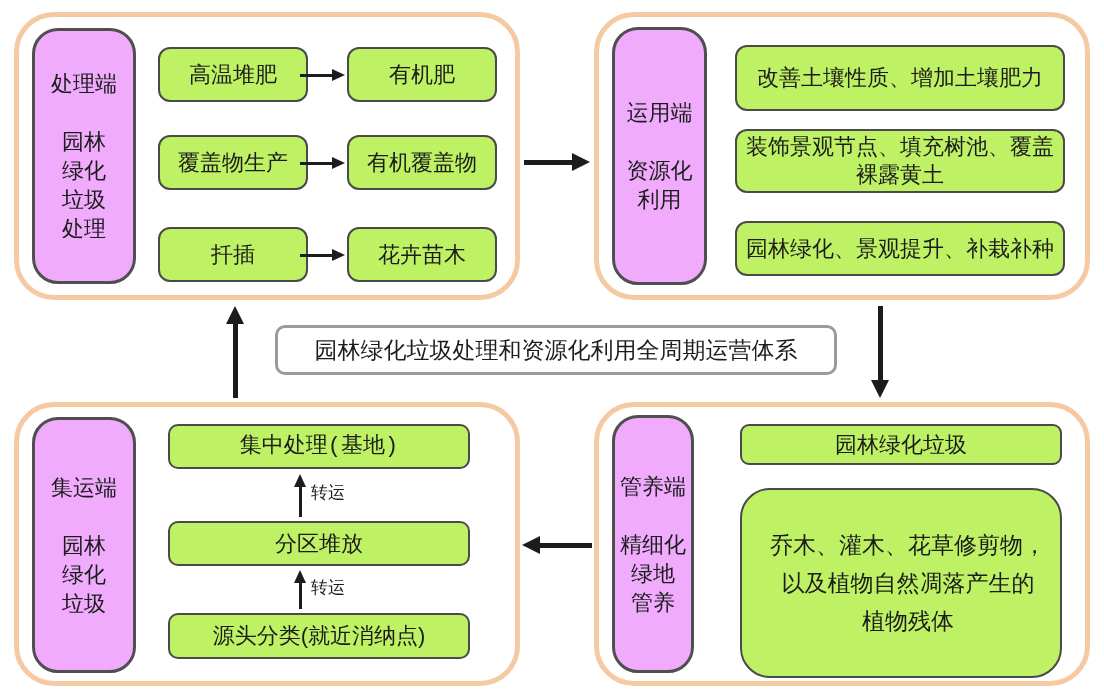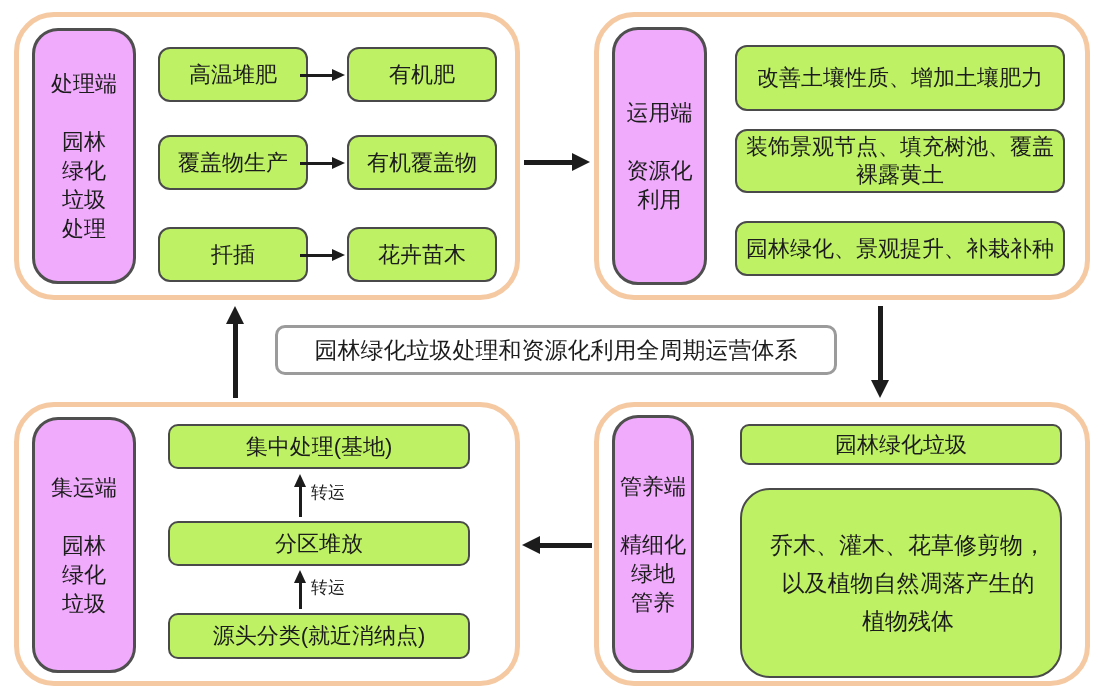--- a/index.html
+++ b/index.html
@@ -97,21 +97,21 @@
   <div class="banner">园林绿化垃圾处理和资源化利用全周期运营体系</div>
 
   <div class="panel" style="left:14px;top:402px;width:506px;height:284px;">
     <div class="side-box" style="left:13px;top:10px;width:104px;height:256px;">
       <div class="side-label">集运端
 
 园林
 绿化
 垃圾</div>
     </div>
-    <div class="wbox" style="left:149px;top:17px;width:302px;height:45px;border-radius:10px;">集中处理(基地)</div>
+    <div class="wbox" style="left:149px;top:17px;width:302px;height:45px;border-radius:10px;font-family:Liberation Mono, monospace;">集中处理(基地)</div>
     <div class="arr-v sm" style="left:274px;top:67px;width:14px;height:43px;">
         <div class="head-u"></div>
         <div class="shaft-v"></div>
       </div>
     <div class="transfer" style="left:292px;top:74px;">转运</div>
 
     <div class="wbox" style="left:149px;top:114px;width:302px;height:45px;border-radius:10px;">分区堆放</div>
     <div class="arr-v sm" style="left:274px;top:163px;width:14px;height:39px;">
         <div class="head-u"></div>
         <div class="shaft-v"></div>

